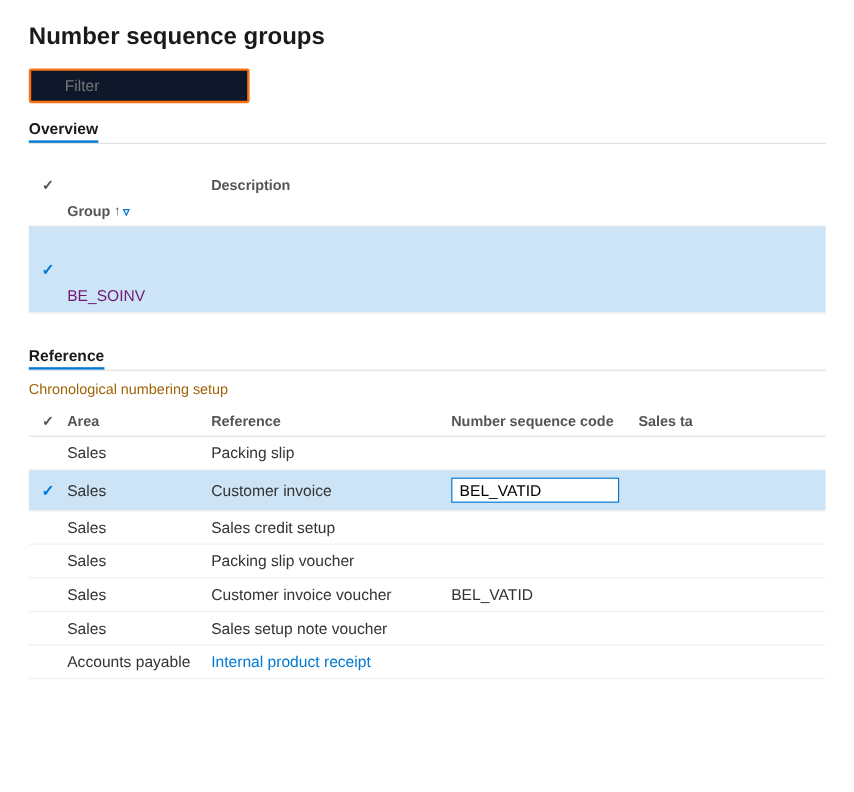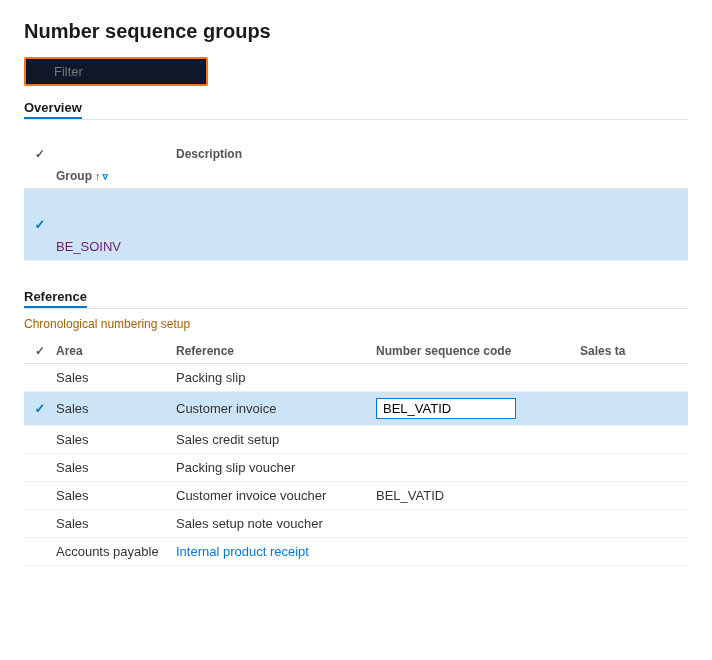--- a/index.html
+++ b/index.html
@@ -110,21 +110,21 @@
       background: #fff;
       border-bottom: 1px solid #e0e0e0;
       padding: 5px 0;
       font-size: 12px;
       font-weight: 600;
       color: #555;
     }
     .ref-col-check { width: 32px; text-align: center; }
     .ref-col-area { width: 120px; }
     .ref-col-ref { width: 200px; }
-    .ref-col-numseq { width: 204px; }
+    .ref-col-numseq { width: 156px; }
     .ref-col-salesta { flex: 1; }
     .ref-table-row {
       display: flex;
       align-items: center;
       padding: 6px 0;
       border-bottom: 1px solid #f0f0f0;
       cursor: pointer;
     }
     .ref-table-row.selected {
       background: #cce4f6;

